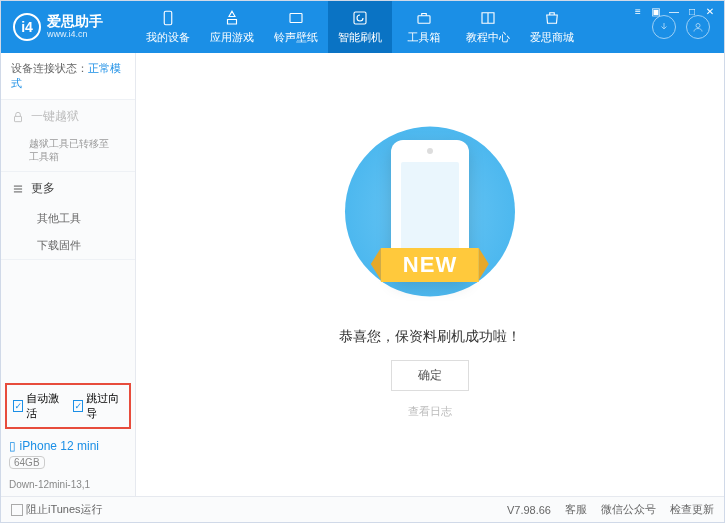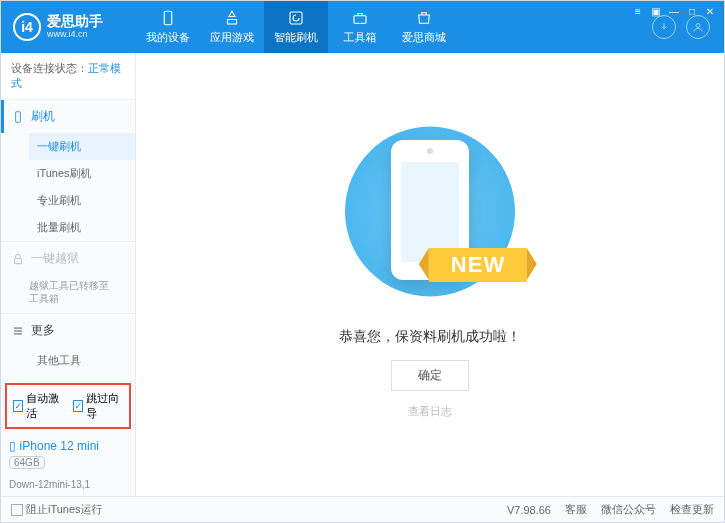--- a/index.html
+++ b/index.html
@@ -41,21 +41,21 @@
 .device-box { padding: 6px 8px; }
 .device-name { color: #1b8fe6; font-size: 12px; display: flex; align-items: center; gap: 4px; }
 .storage-badge { display: inline-block; border: 1px solid #ccc; border-radius: 4px; padding: 0 4px; font-size: 10px; color: #888; margin-top: 3px; }
 .device-sub { font-size: 10px; color: #888; margin-top: 10px; }
 .main { flex: 1; display: flex; flex-direction: column; align-items: center; justify-content: center; background: #fff; position: relative; }
 .illus { width: 220px; height: 180px; position: relative; margin-bottom: 18px; }
 .circle-bg { position: absolute; left: 50%; top: 50%; transform: translate(-50%,-55%); width: 170px; height: 170px; border-radius: 50%; background: radial-gradient(circle,#6ec8f5 0%,#4db8ef 70%); }
 .phone { position: absolute; left: 50%; top: 10px; transform: translateX(-50%); width: 78px; height: 140px; background: #fff; border-radius: 12px; box-shadow: 0 6px 16px rgba(0,0,0,0.15); }
 .phone::before { content:""; position: absolute; top: 8px; left: 50%; transform: translateX(-50%); width: 6px; height: 6px; background: #ddd; border-radius: 50%; }
 .phone::after { content:""; position: absolute; top: 22px; left: 10px; right: 10px; bottom: 18px; background: #eaf6fd; border-radius: 2px; }
-.new-banner { position: absolute; left: 50%; bottom: 28px; transform: translateX(-50%); background: #ffc93c; color: #fff; font-weight: bold; font-size: 22px; padding: 4px 22px; letter-spacing: 1px; margin-left: 48px; }
+.new-banner { position: absolute; left: 50%; bottom: 28px; transform: translateX(-50%); background: #ffc93c; color: #fff; font-weight: bold; font-size: 22px; padding: 4px 22px; letter-spacing: 1px; }
 .new-banner::before, .new-banner::after { content:""; position:absolute; top:0; width:0; height:0; border-top: 16px solid transparent; border-bottom: 16px solid transparent; }
 .new-banner::before { left:-10px; border-right:10px solid #e6a82a; }
 .new-banner::after { right:-10px; border-left:10px solid #e6a82a; }
 .msg { font-size: 14px; color: #333; margin-bottom: 14px; }
 .ok-btn { border: 1px solid #ddd; background: #fff; padding: 6px 26px; font-size: 12px; cursor: pointer; color: #555; }
 .log-link { margin-top: 13px; font-size: 11px; color: #bbb; cursor: pointer; }
 .footer { height: 26px; border-top: 1px solid #e6e9ef; display: flex; align-items: center; padding: 0 10px; font-size: 11px; color: #666; background: #fafbfc; }
 .footer .spacer { flex: 1; }
 .f-link { margin-left: 14px; cursor: pointer; }
 </style>
@@ -82,37 +82,53 @@
         <span>我的设备</span>
       </div>
       <div class="nav-item">
         <span class="nav-icon">
             <svg viewBox="0 0 24 24">
               <path d="M12 3l4 7H8z M6 14h12v6H6z"></path>
             </svg>
           </span>
         <span>应用游戏</span>
       </div>
+      <div class="nav-item">
+        <span class="nav-icon">
+            <svg viewBox="0 0 24 24">
+              <rect x="4" y="6" width="16" height="12" rx="1"></rect>
+            </svg>
+          </span>
+        <span>铃声壁纸</span>
+      </div>
       <div class="nav-item active">
         <span class="nav-icon">
             <svg viewBox="0 0 24 24">
               <rect x="4" y="4" width="16" height="16" rx="2"></rect>
               <path d="M12 8a4 4 0 1 0 4 4"></path>
             </svg>
           </span>
         <span>智能刷机</span>
       </div>
       <div class="nav-item">
         <span class="nav-icon">
             <svg viewBox="0 0 24 24">
               <rect x="4" y="9" width="16" height="10" rx="1"></rect>
               <path d="M9 9V6h6v3"></path>
             </svg>
           </span>
         <span>工具箱</span>
+      </div>
+      <div class="nav-item">
+        <span class="nav-icon">
+            <svg viewBox="0 0 24 24">
+              <path d="M4 5h8v14H4zM12 5h8v14h-8z"></path>
+            </svg>
+          </span>
+        <span>教程中心</span>
       </div>
       <div class="nav-item">
         <span class="nav-icon">
             <svg viewBox="0 0 24 24">
               <path d="M5 8h14l-1 11H6z M9 8V5h6v3"></path>
             </svg>
           </span>
         <span>爱思商城</span>
       </div>
     </div>
@@ -137,36 +153,20 @@
       <div class="win-btn">✕</div>
     </div>
   </div>
 
   <div class="body">
     <div class="sidebar">
       <div class="status-row">
         <span>设备连接状态：</span><span class="status-val">正常模式</span>
       </div>
       <div class="side-scroll">
-        <div class="side-section">
-          <div class="side-head active">
-            <span class="h-icon">
-                <svg viewBox="0 0 24 24">
-                  <rect x="8" y="3" width="8" height="18" rx="1"></rect>
-                </svg>
-              </span>
-            <span>刷机</span>
-          </div>
-          <div class="side-sub">
-            <div class="side-sub-item active">一键刷机</div>
-            <div class="side-sub-item">iTunes刷机</div>
-            <div class="side-sub-item">专业刷机</div>
-            <div class="side-sub-item">批量刷机</div>
-          </div>
-        </div>
         <div class="side-section">
           <div class="side-head" style="color:#bbb">
             <span class="h-icon">
                 <svg viewBox="0 0 24 24">
                   <rect x="6" y="11" width="12" height="9" rx="1"></rect>
                   <path d="M8 11V8a4 4 0 0 1 8 0v3"></path>
                 </svg>
               </span>
             <span>一键越狱</span>
           </div>

